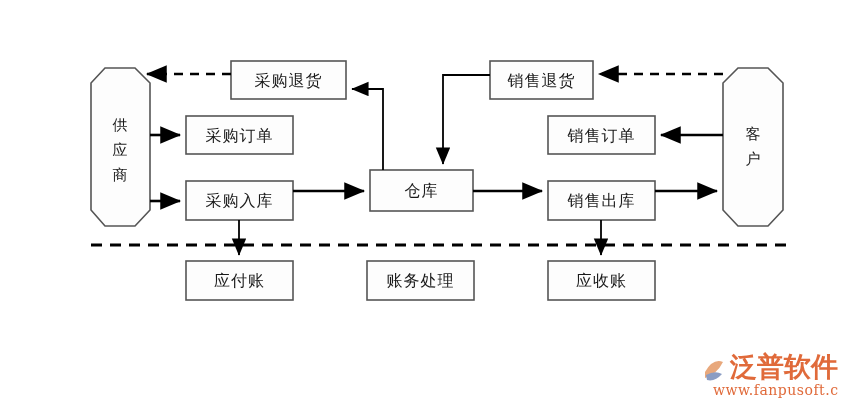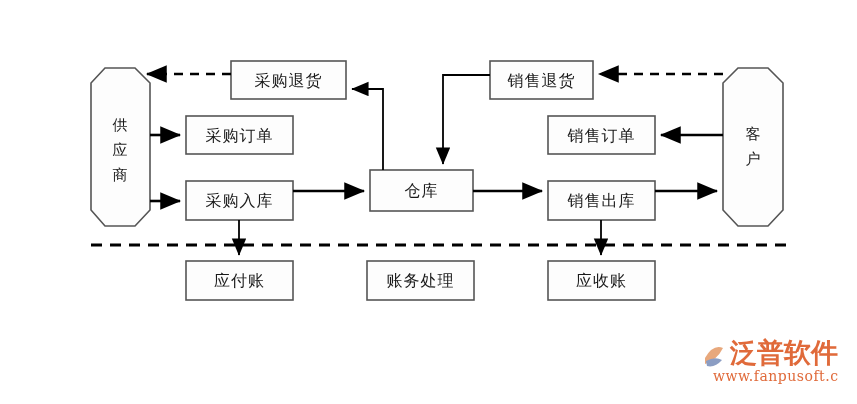--- a/index.html
+++ b/index.html
@@ -67,21 +67,21 @@
   .divider-dashed {
     stroke: #000000;
     stroke-width: 3.2;
     fill: none;
     stroke-dasharray: 11 8;
   }
   
   #logo {
     position: absolute;
     right: 18px;
-    bottom: 18px;
+    bottom: 4px;
     width: 150px;
     height: 56px;
   }
   .logo-text {
     font-family: "DejaVu Sans", "Liberation Sans", sans-serif;
     font-size: 27px;
     font-weight: bold;
     fill: #e06a3a;
     letter-spacing: 0px;
   }

